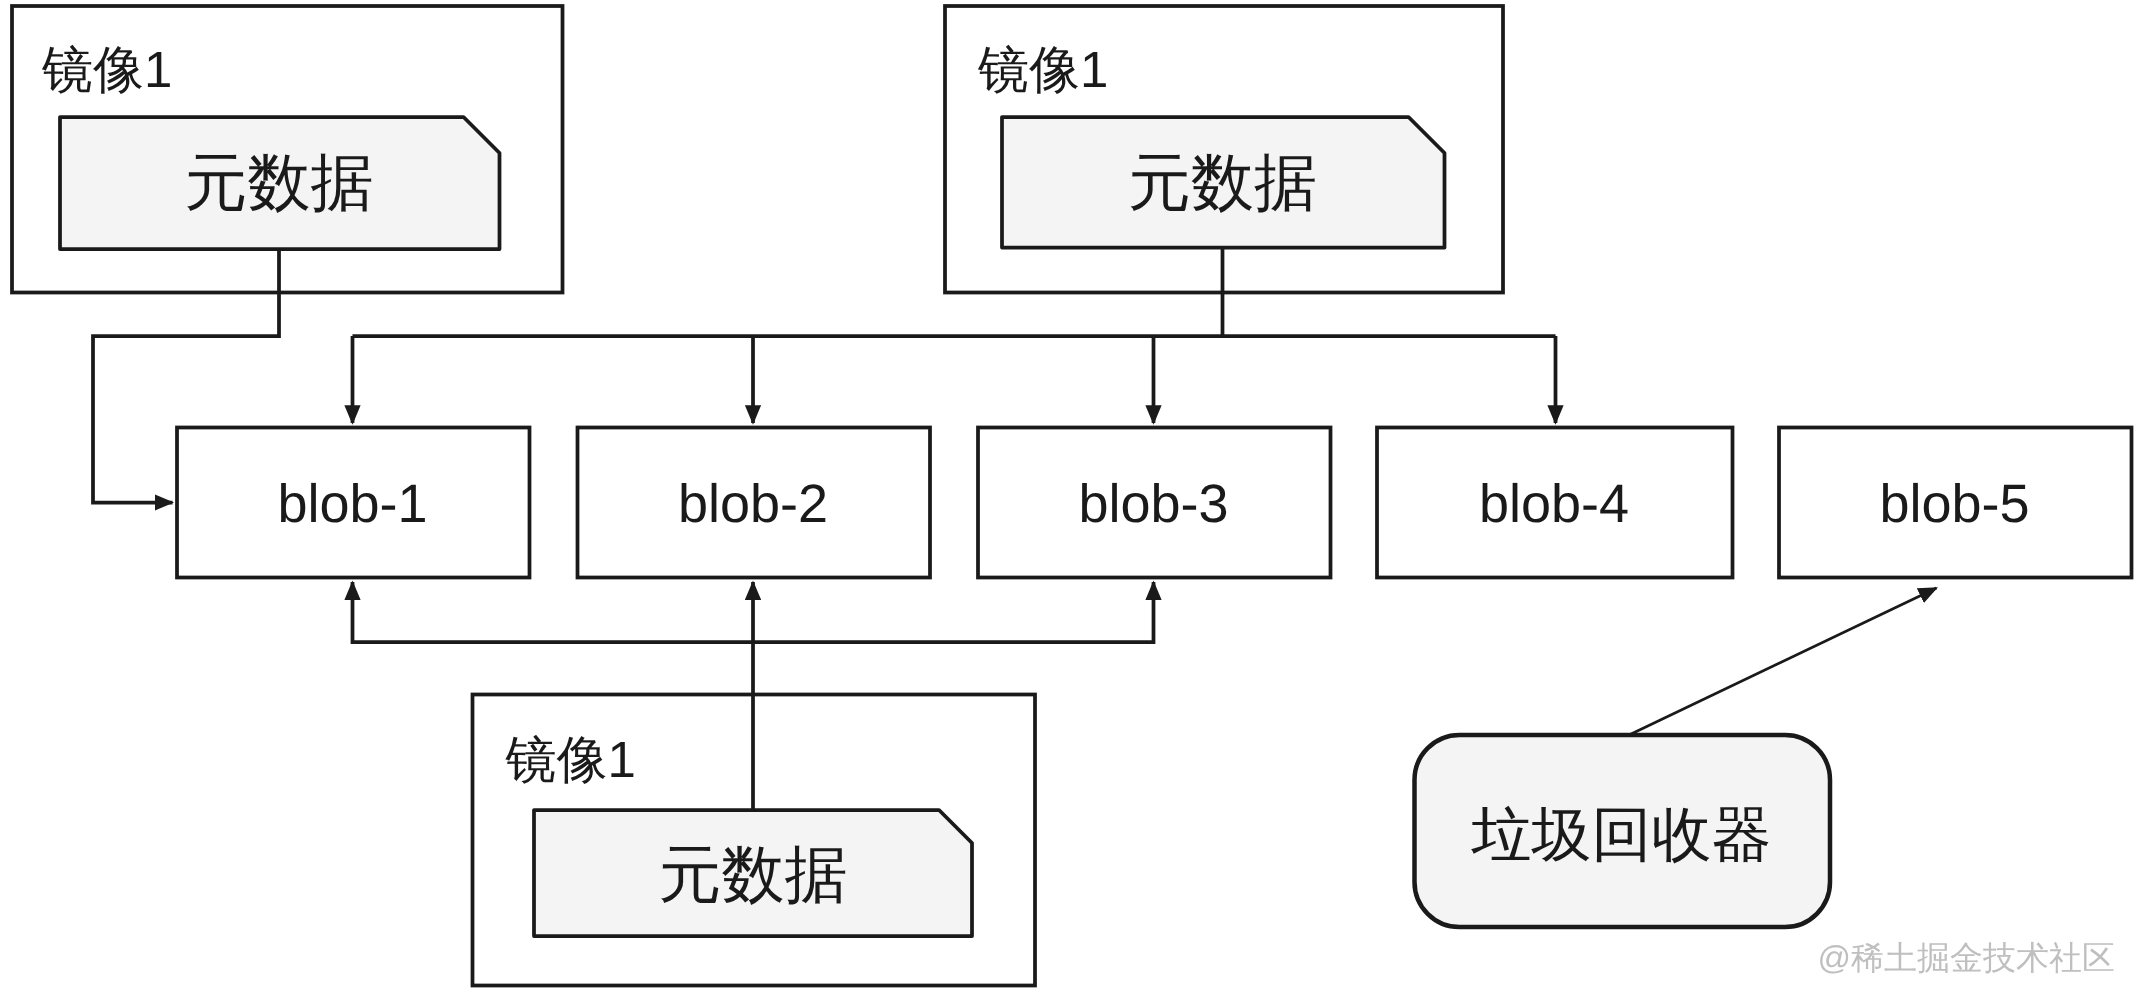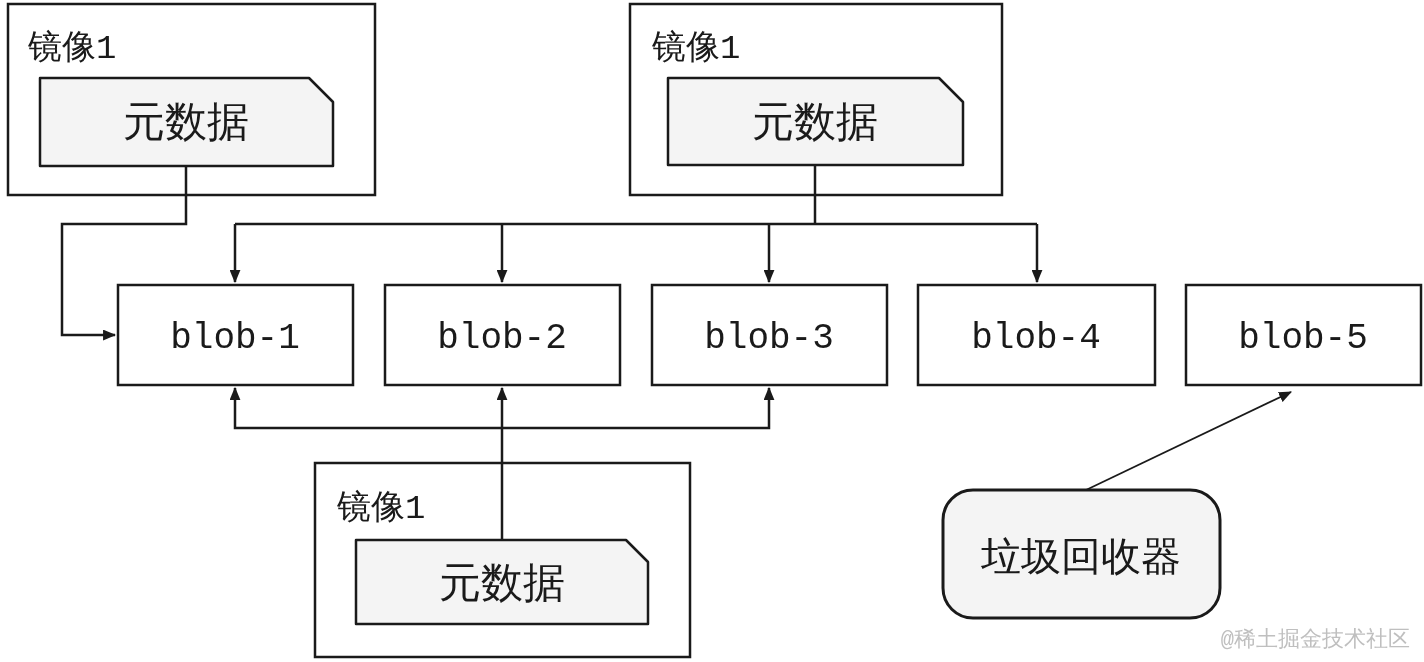--- a/index.html
+++ b/index.html
@@ -5,21 +5,21 @@
   html, body {
     margin: 0;
     padding: 0;
     background: #ffffff;
   }
   .canvas {
     position: relative;
     width: 1424px;
     height: 662px;
     background: #ffffff;
-    font-family: Liberation Mono, monospace;
+    font-family: Liberation Sans, sans-serif;
     overflow: hidden;
   }
   svg { display: block; }
   .group-box {
     fill: #ffffff;
     stroke: #1a1a1a;
     stroke-width: 2.5;
   }
   .blob-box {
     fill: #ffffff;

